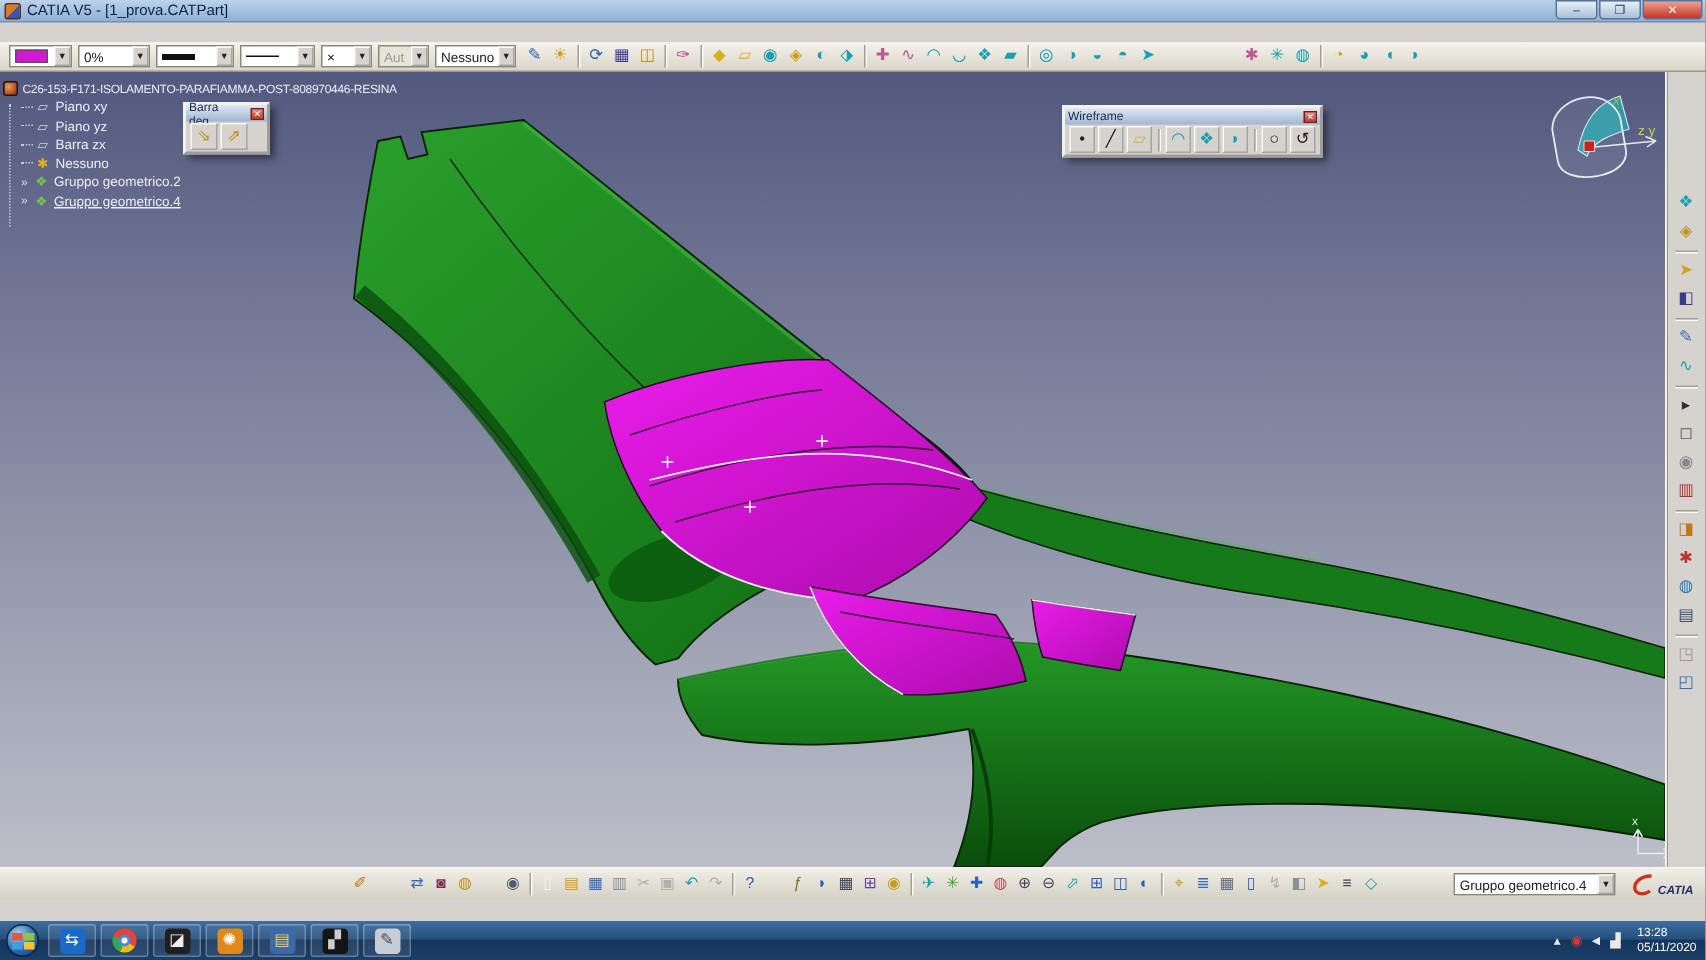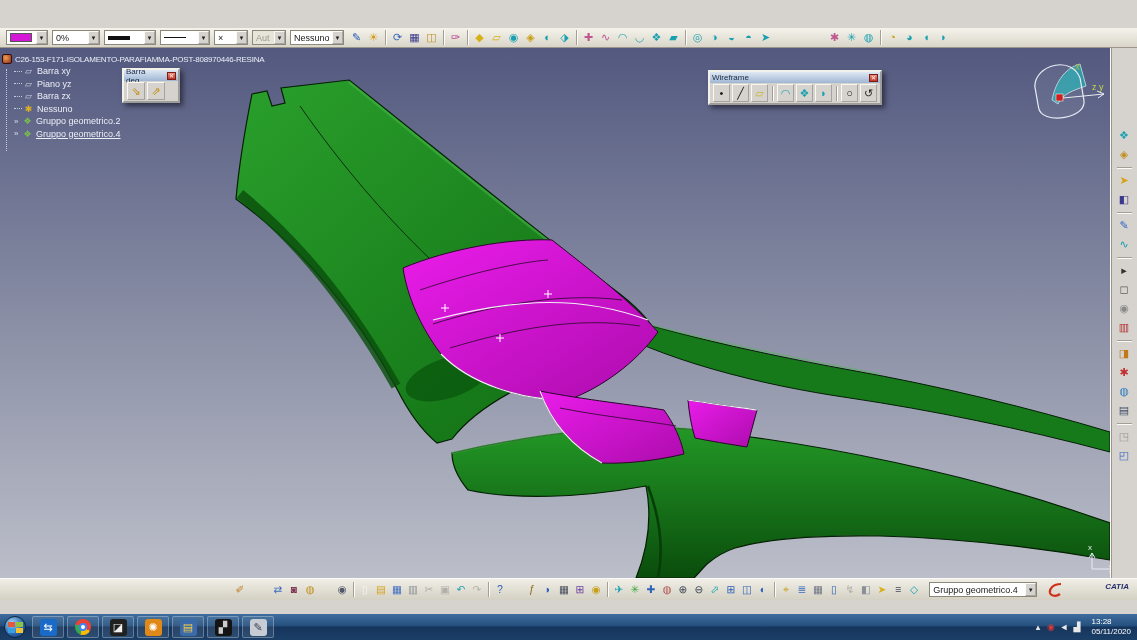--- a/index.html
+++ b/index.html
@@ -76,21 +76,21 @@
   .vstrip{display:flex;flex-direction:column;align-items:center;padding-top:78px;}
   .vstrip .ticon{width:19px;height:19px;margin:0;}
   .vstrip .tsep{width:15px;height:1px;margin:3px 0;box-shadow:0 1px 0 #fcfbf7;}
 
   
   .bdock{position:absolute;left:0;top:578px;width:1137px;height:22px;
     background:linear-gradient(#f0eee6,#d4d0c4);border-top:1px solid #fbfaf6;display:flex;align-items:center;}
   .bstrip{display:flex;align-items:center;margin-left:232px;}
   .bstrip .ticon{width:16px;height:16px;font-size:10.5px;}
   .bcombo{margin-left:auto;display:flex;align-items:center;}
-  .brand{display:flex;align-items:flex-start;margin:0 8px 0 10px;gap:40px;}
+  .brand{display:flex;align-items:flex-end;margin:0 8px 0 10px;}
   .brand .btext{font-size:8px;font-weight:bold;color:#28306e;font-style:italic;}
 
   
   .statusbar{position:absolute;left:0;top:600px;width:1137px;height:14px;background:#d6d3ce;
     border-top:1px solid #fbfaf6;box-shadow:inset 0 1px 0 #9a968c;display:flex;align-items:center;
     font-size:9px;color:#202020;padding:0 4px;}
   .statusbar .strip{margin-left:auto;}
 
   
   .taskbar{position:absolute;left:0;top:614px;width:1137px;height:26px;
@@ -109,20 +109,29 @@
   .chrome-ic:after{content:"";position:absolute;inset:4px;background:#fff;border-radius:50%;border:2px solid #4285f4;}
   .tray{margin-left:auto;display:flex;align-items:center;gap:5px;margin-right:4px;color:#eee;}
   .tray .ticon{width:13px;height:14px;font-size:9px;}
   .clock{text-align:left;font-size:8px;color:#fff;line-height:1.25;margin-left:3px;margin-right:2px;}
 </style>
 </head>
 <body>
 
 <div id="app">
 
+  <div class="titlebar">
+    <span class="appicon"></span>
+    <span>CATIA V5 - [1_prova.CATPart]</span>
+    <span class="wbtns">
+      <span class="wbtn">–</span>
+      <span class="wbtn">❐</span>
+      <span class="wbtn close">✕</span>
+    </span>
+  </div>
 
 
   <div class="toolbar">
     <div class="combo" style="width:42px">
       <span class="swatch"></span>
       <span class="arr">▼</span>
     </div>
     <div class="combo" style="width:48px">
       <span>0%</span>
       <span class="arr">▼</span>
@@ -269,21 +278,21 @@
 
     <div class="tree">
       <div class="tline"></div>
       <div class="troot">
         <span class="ric"></span>
         <span>C26-153-F171-ISOLAMENTO-PARAFIAMMA-POST-808970446-RESINA</span>
       </div>
       <div class="trow">
         <span class="stub"></span>
           <span class="tico" style="color:#cdd3e0">▱</span>
-        <span>Barra xy</span>
+        <span>Piano xy</span>
       </div>
       <div class="trow">
         <span class="stub"></span>
           <span class="tico" style="color:#cdd3e0">▱</span>
         <span>Piano yz</span>
       </div>
       <div class="trow">
         <span class="stub"></span>
           <span class="tico" style="color:#cdd3e0">▱</span>
         <span>Barra zx</span>

